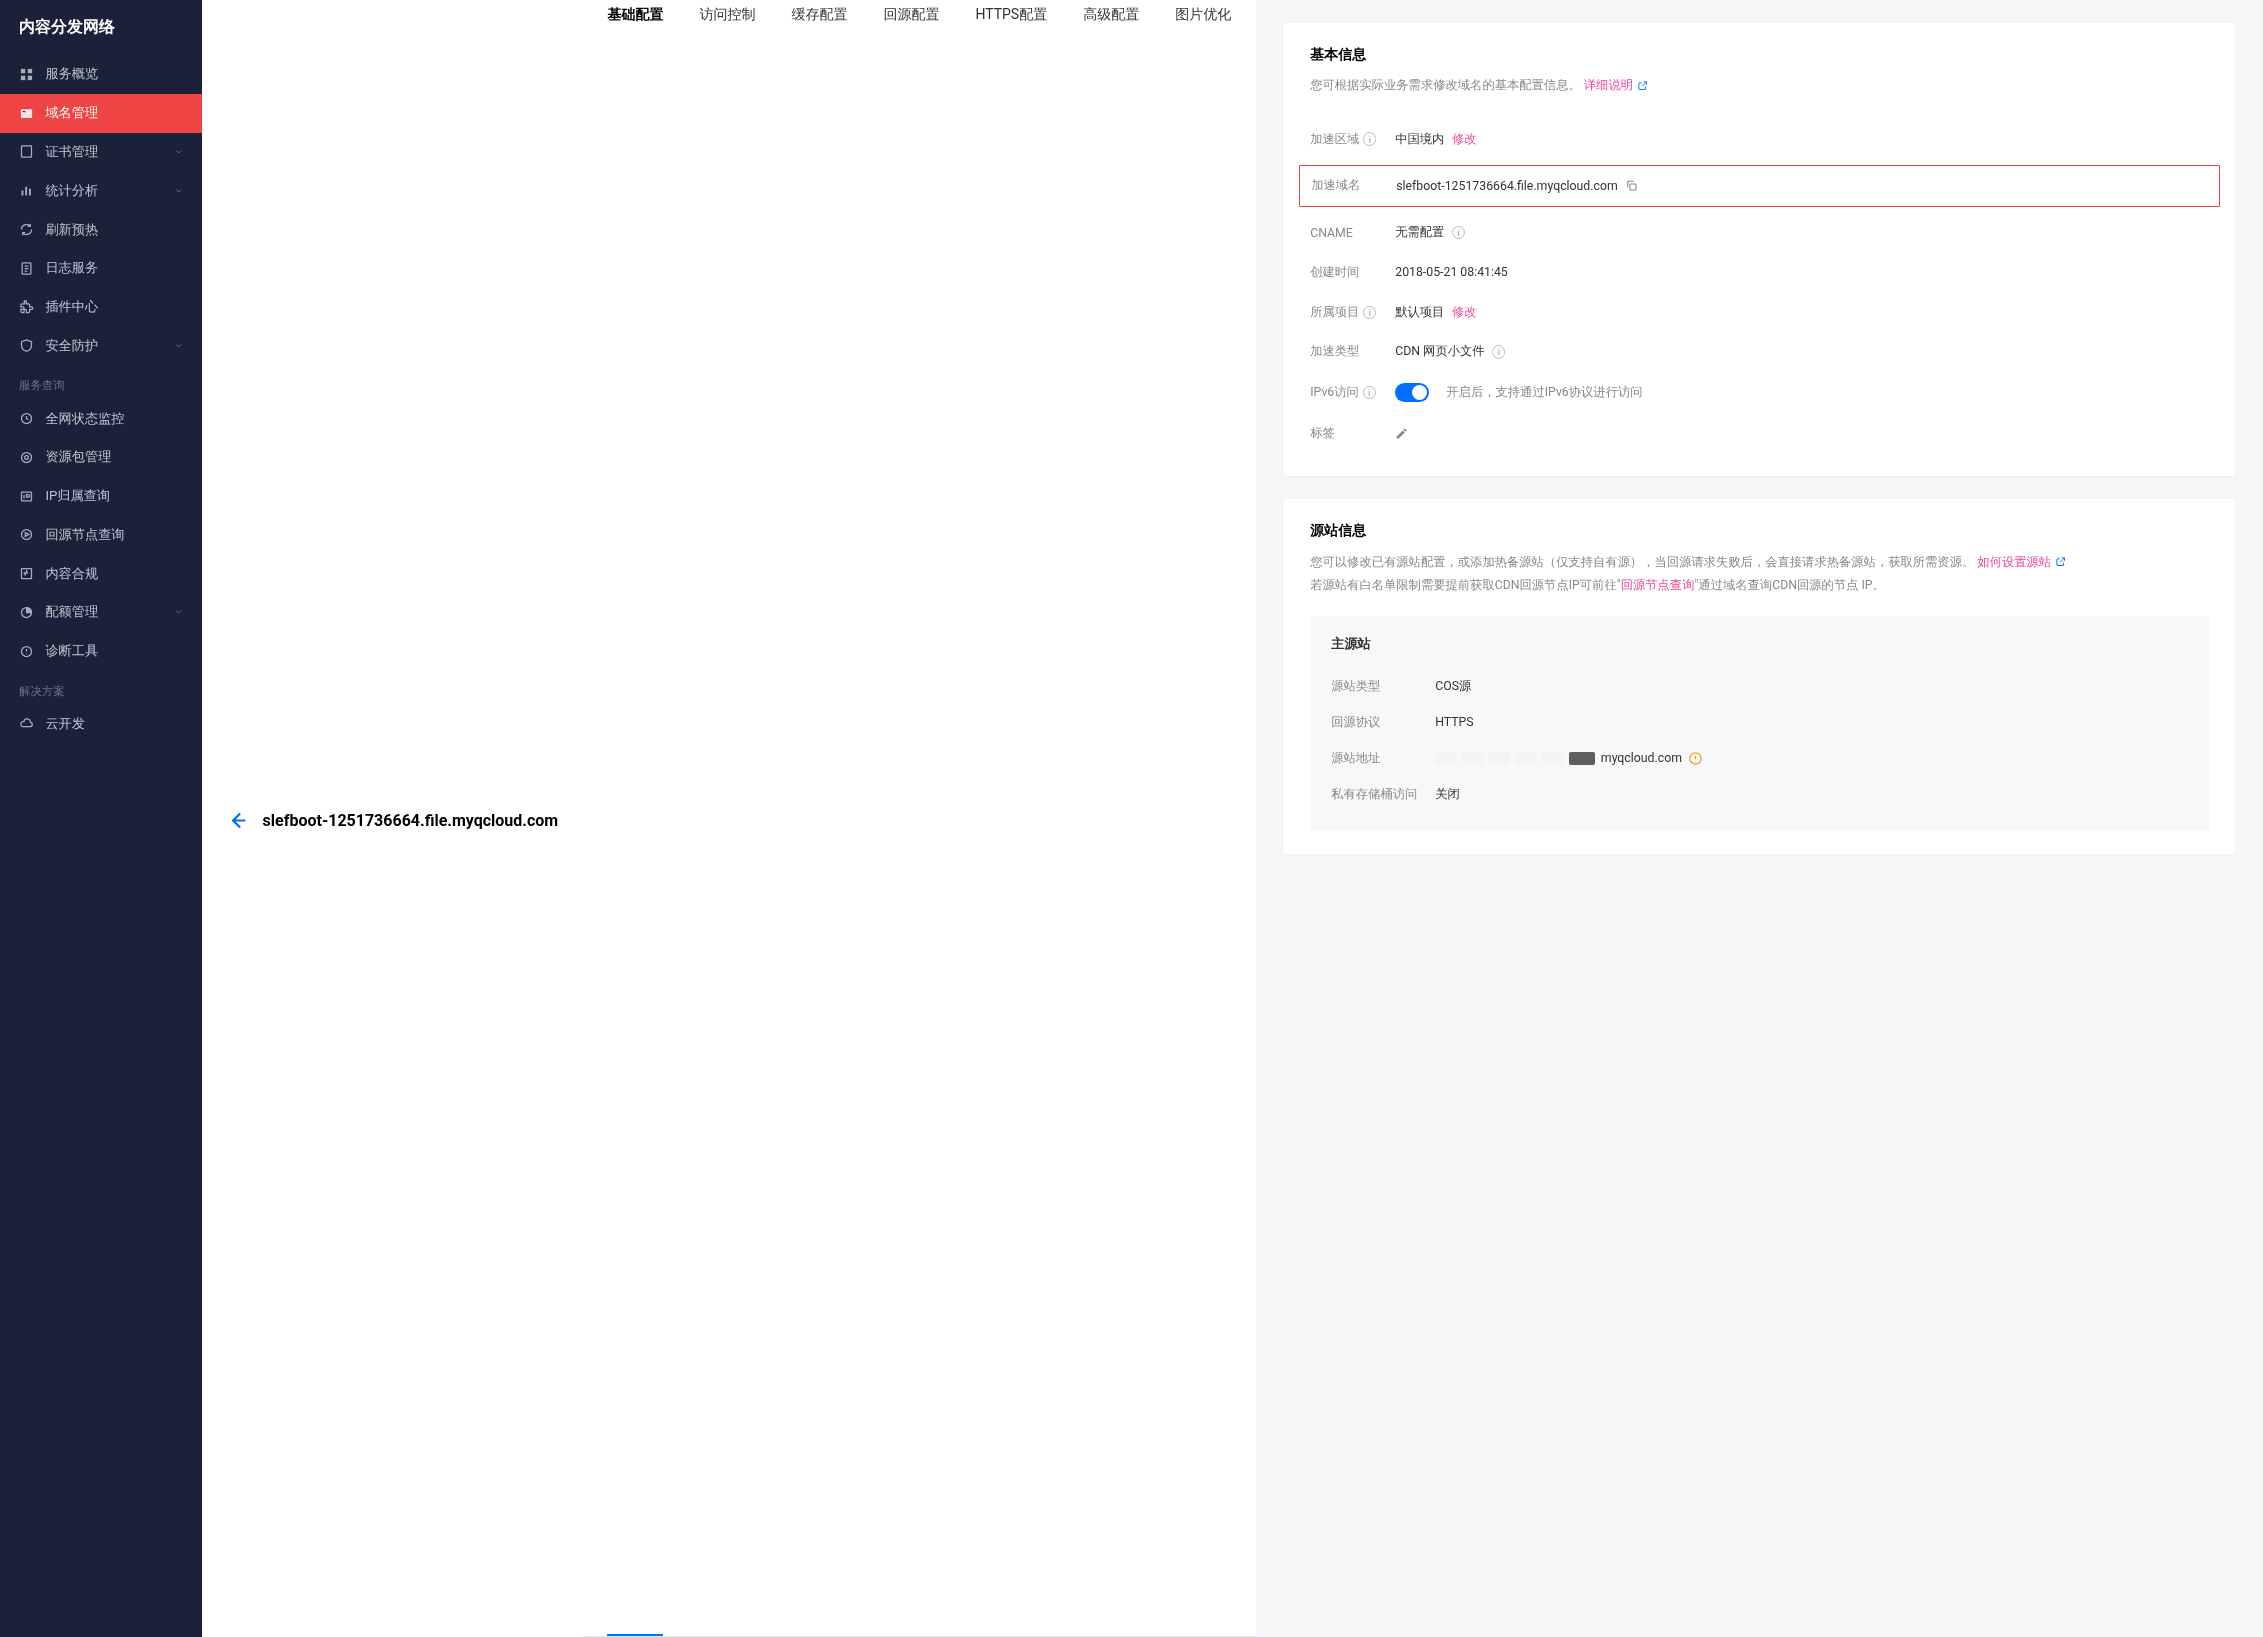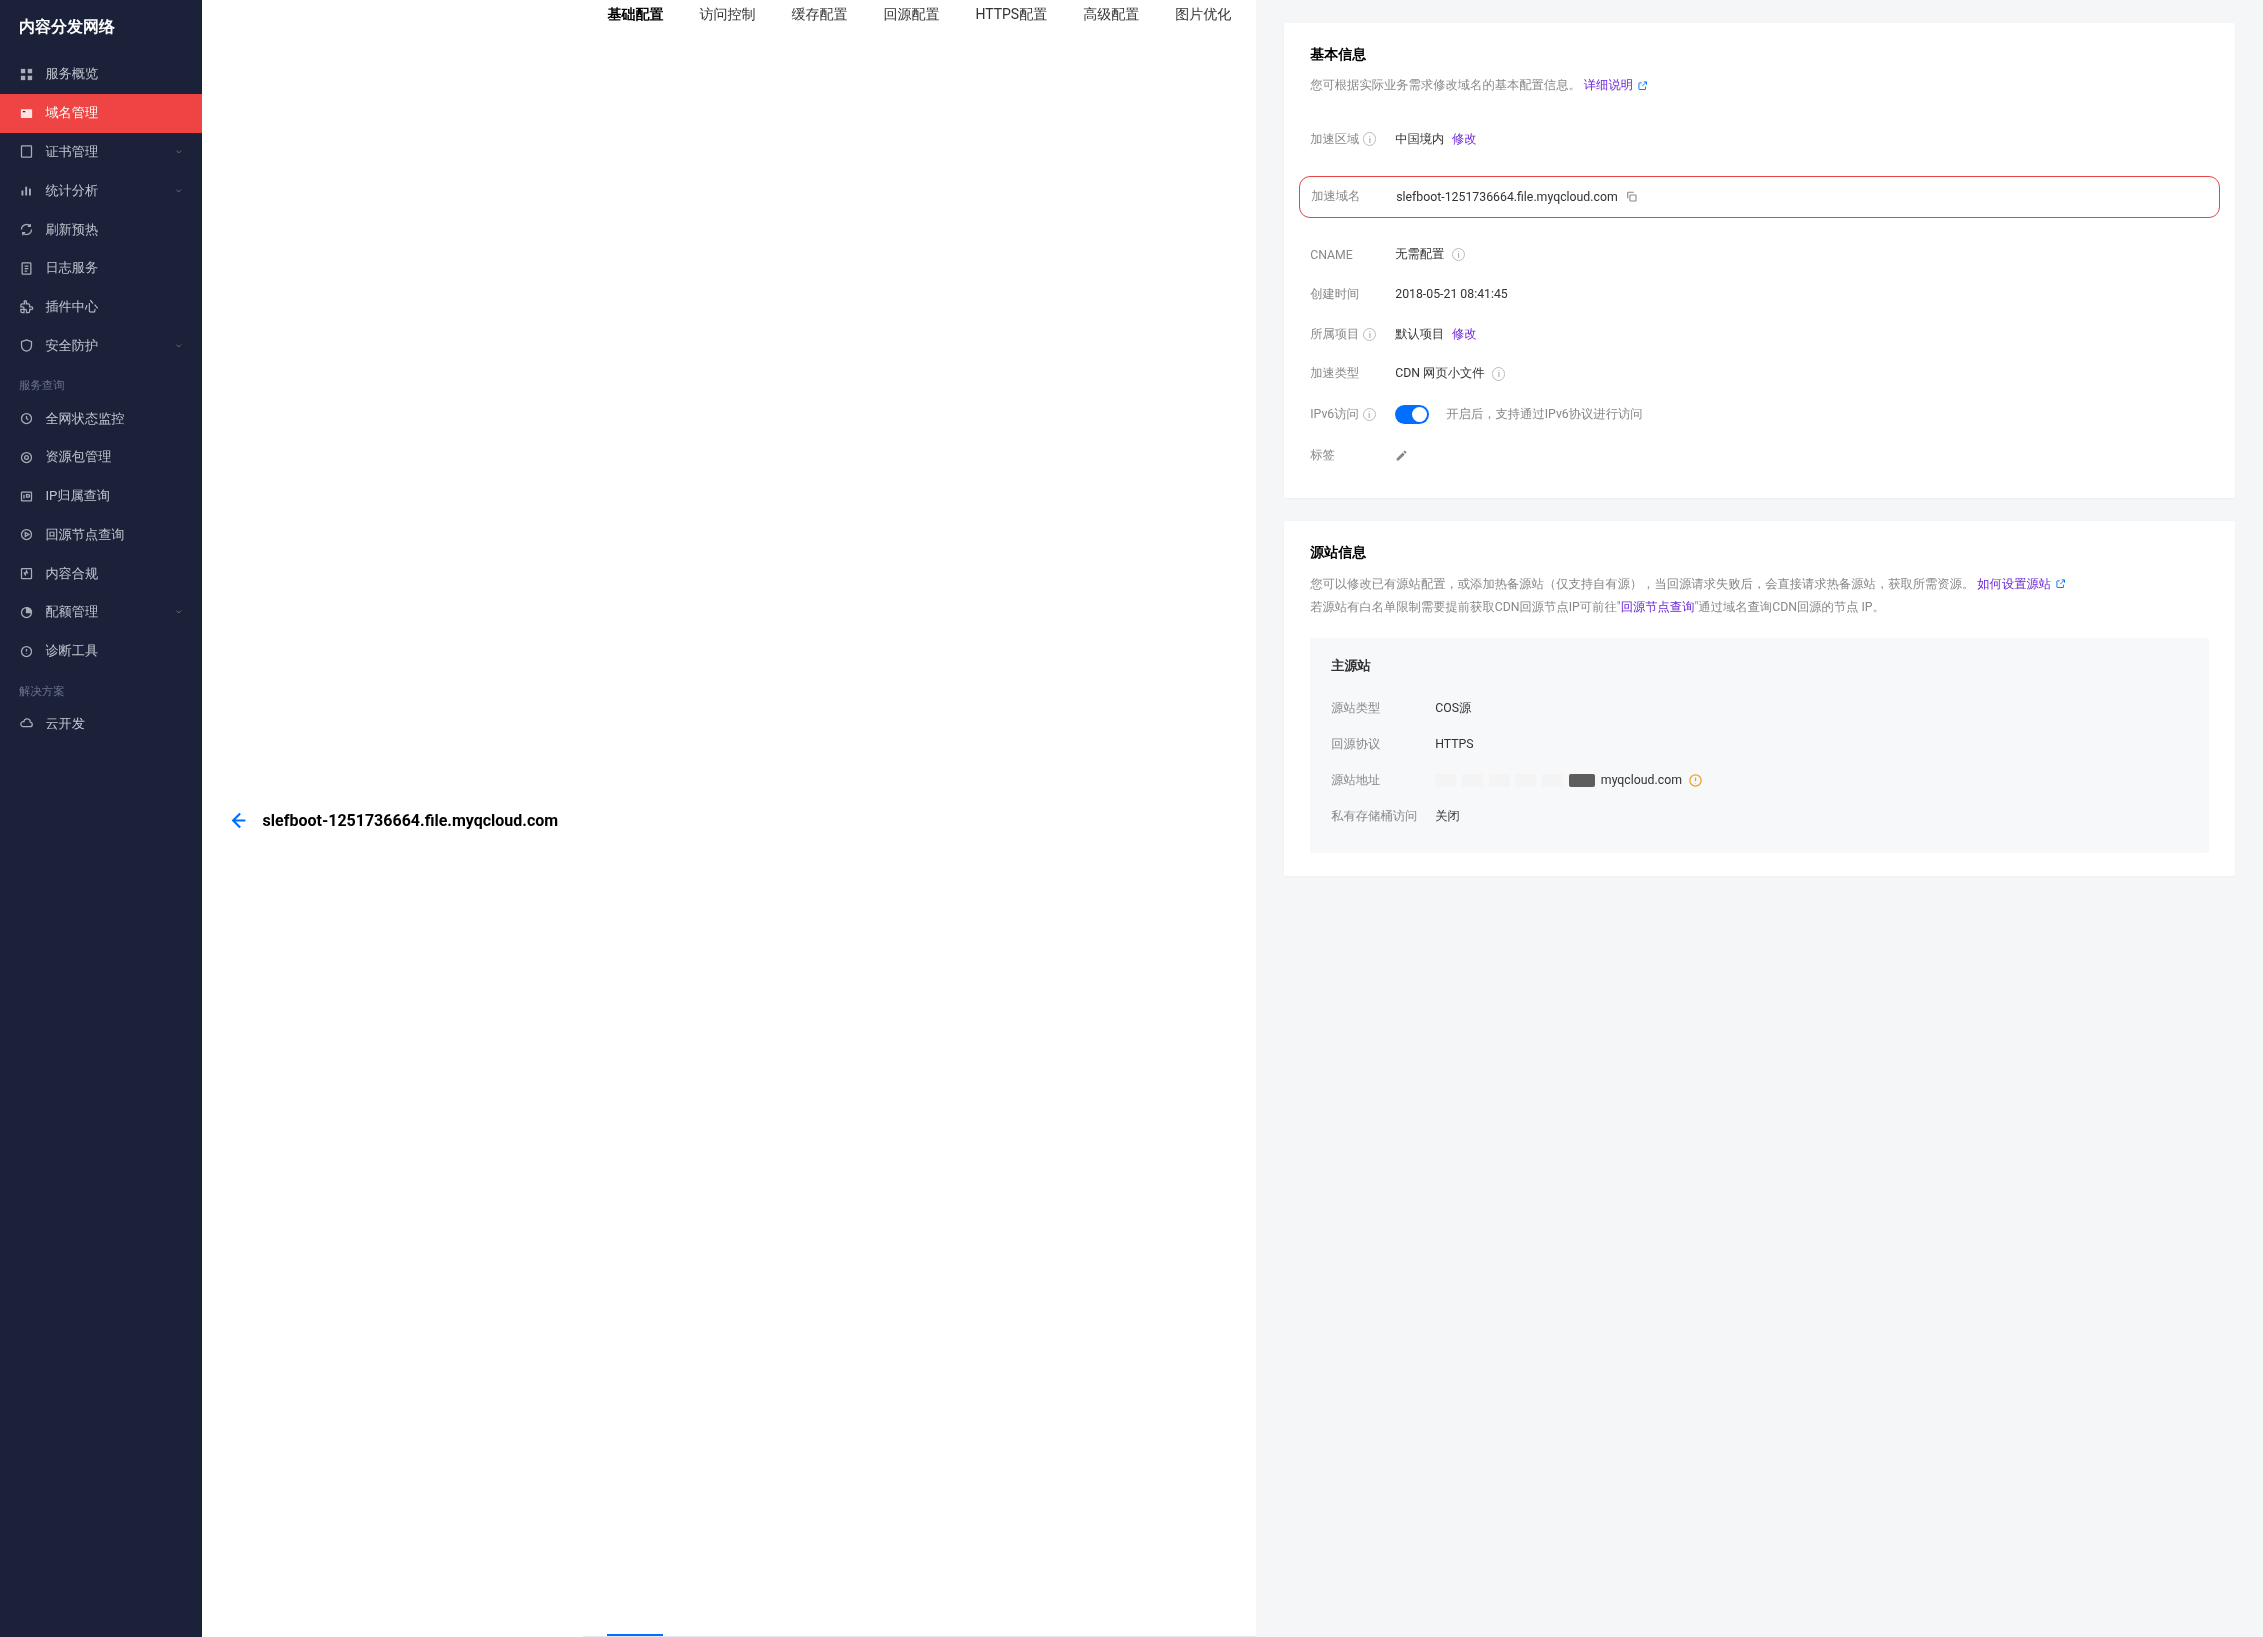--- a/index.html
+++ b/index.html
@@ -24,31 +24,31 @@
 .domain-title { font-size: 16px; font-weight: 700; color: #000; }
 
 .tabs { display: flex; gap: 36px; padding: 0 24.6px; border-bottom: 0.9px solid #e7e9ee; }
 .tab { padding: 5.7px 0 11.4px; font-size: 14px; color: #333; cursor: pointer; border-bottom: 2.8px solid transparent; }
 .tab.active { color: #000; font-weight: 700; border-bottom-color: #006eff; }
 
 .content { padding: 23px 28px 38px; background: #f5f6f7; flex: 1; overflow: auto; }
 .card { background: #fff; border-radius: 1.9px; padding: 23px 26.5px; margin-bottom: 23px; box-shadow: 0 0.9px 1.9px rgba(0,0,0,0.03); }
 .card-title { font-size: 14px; font-weight: 700; margin-bottom: 11.4px; color: #000; }
 .card-desc { font-size: 12.3px; color: #888; margin-bottom: 21px; line-height: 1.7; }
-.link { color: #6d28d9; text-decoration: none; cursor: pointer; }
+.link { color: #ec4899; text-decoration: none; cursor: pointer; }
 .ext-icon { display: inline-block; margin-left: 3.8px; vertical-align: -1.9px; }
 
 .kv-row { display: flex; align-items: center; padding: 11.4px 0; font-size: 12.3px; }
 .kv-label { width: 85px; color: #888; display: flex; align-items: center; gap: 3.8px; flex-shrink: 0; }
 .kv-value { color: #333; display: flex; align-items: center; gap: 7.6px; }
 .info-i { display: inline-flex; width: 13.2px; height: 13.2px; border: 0.9px solid #bbb; border-radius: 50%; align-items: center; justify-content: center; font-size: 9.5px; color: #999; font-style: normal; cursor: pointer; }
 .copy-icon { display: inline-flex; width: 13.2px; height: 13.2px; color: #888; cursor: pointer; }
 .edit-icon { display: inline-flex; width: 13.2px; height: 13.2px; color: #888; cursor: pointer; }
 
-.highlight-box { border: 1.9px solid #e54545; border-radius: 11px; padding: 9.5px 11.4px; margin: 17px -11.4px; text-align: center; }
+.highlight-box { border: 1.9px solid #e54545; border-radius: 1px; padding: 9.5px 11.4px; margin: 6px -11.4px; text-align: center; }
 
 .toggle { position: relative; width: 34px; height: 19px; background: #006eff; border-radius: 9.5px; cursor: pointer; display: inline-block; }
 .toggle::after { content: ""; position: absolute; left: 17px; top: 1.9px; width: 15px; height: 15px; background: #fff; border-radius: 50%; }
 .toggle-hint { color: #888; margin-left: 9.5px; font-size: 12.3px; }
 
 .sub-card { background: #f7f8fa; border-radius: 1.9px; padding: 19px 21px; margin-top: 15px; }
 .sub-card-title { font-size: 13.2px; font-weight: 700; margin-bottom: 15px; }
 .sub-row { display: flex; align-items: center; padding: 9.5px 0; font-size: 12.3px; }
 .sub-label { width: 104px; color: #888; flex-shrink: 0; }
 .sub-value { color: #333; display: flex; align-items: center; gap: 5.7px; }

